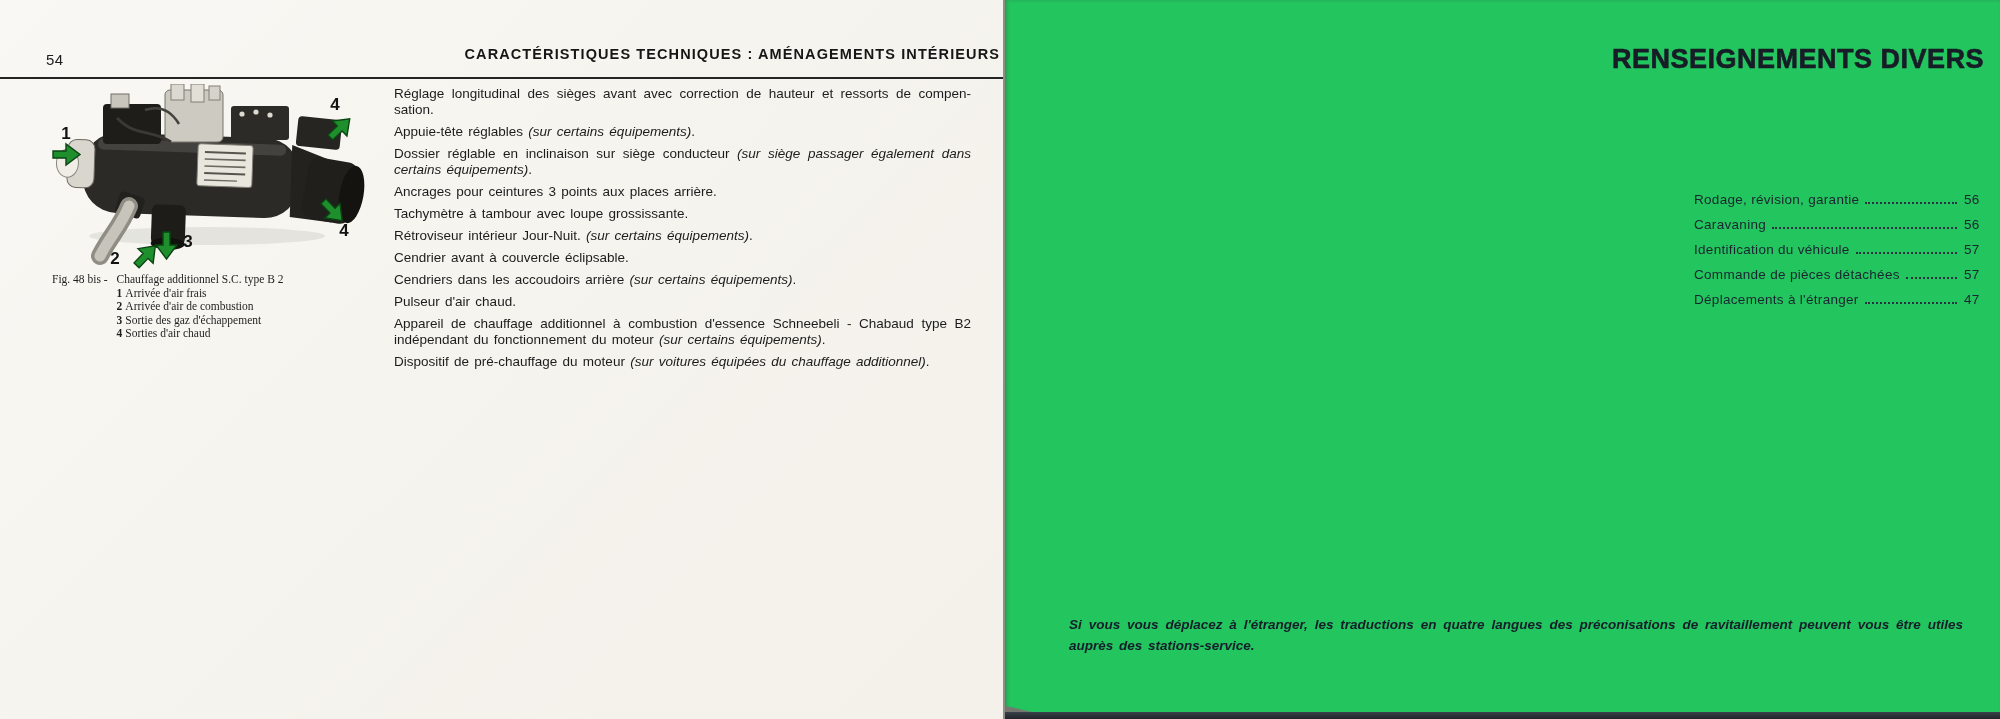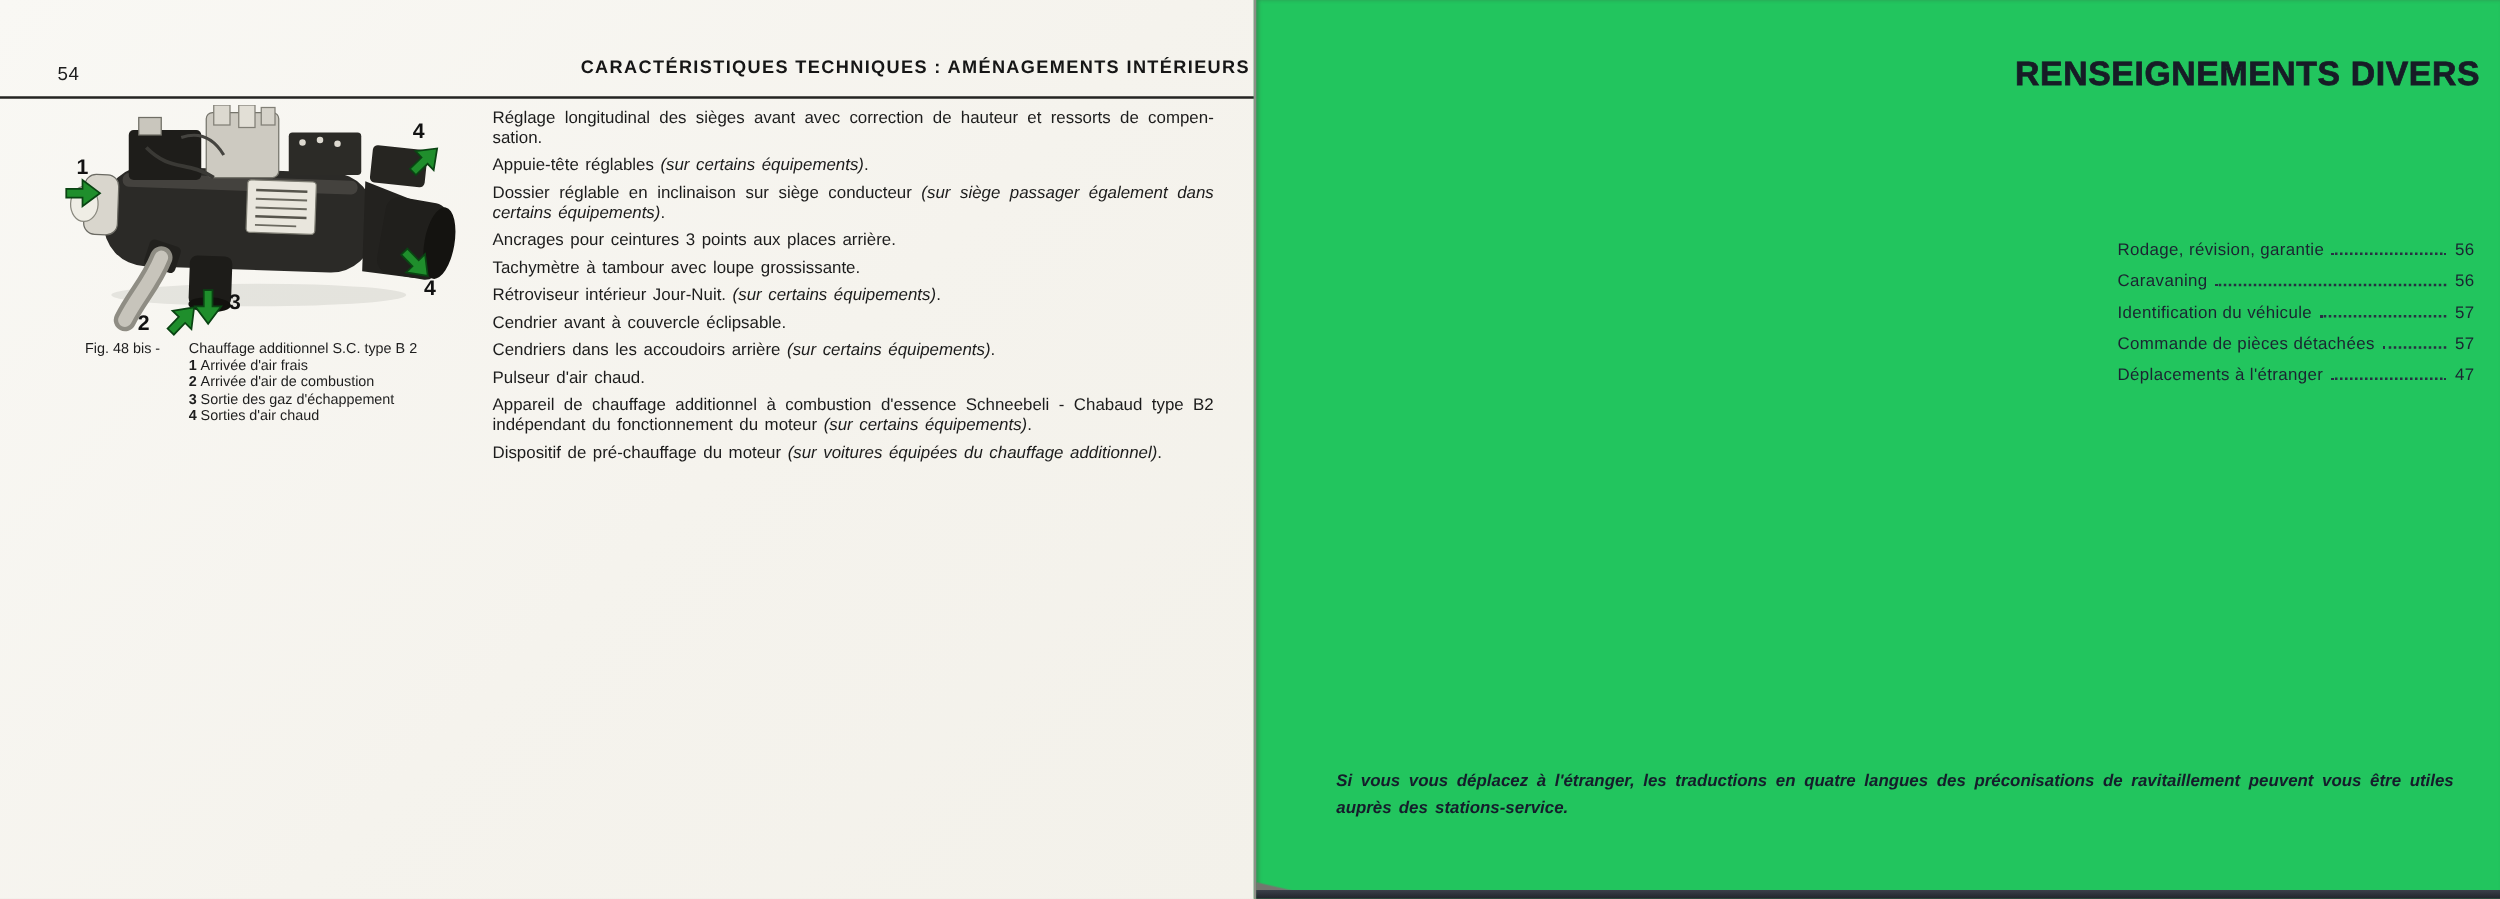--- a/index.html
+++ b/index.html
@@ -23,22 +23,22 @@
     position:absolute;left:388px;top:46px;width:612px;margin:0;
     text-align:right;font-size:14.5px;font-weight:700;letter-spacing:1.1px;
     color:#161616;white-space:nowrap;
   }
   .hrule{
     position:absolute;left:0;top:77px;width:1004px;height:2px;
     background:#242422;
   }
   .figwrap{position:absolute;left:45px;top:84px;width:335px;height:186px;margin:0;}
   .figcap{
-    position:absolute;left:68px;top:273px;width:330px;
-    display:flex;gap:23px;font-size:11.5px;line-height:13.5px;color:#1e1e1e;
+    position:absolute;left:52px;top:273px;width:330px;
+    display:flex;gap:9px;font-size:11.5px;line-height:13.5px;color:#1e1e1e;font-family:Liberation Serif, serif;
   }
   .figcap .prefix{white-space:nowrap;}
   .figcap .legend-num{font-weight:700;margin-right:3px;}
 
   .bodycol{
     position:absolute;left:394px;top:86px;width:577px;
     font-size:13.5px;line-height:16px;color:#1c1c1c;
     text-align:justify;word-spacing:1.5px;hyphens:manual;
   }
   .bodycol p{margin:0 0 6px 0;}

